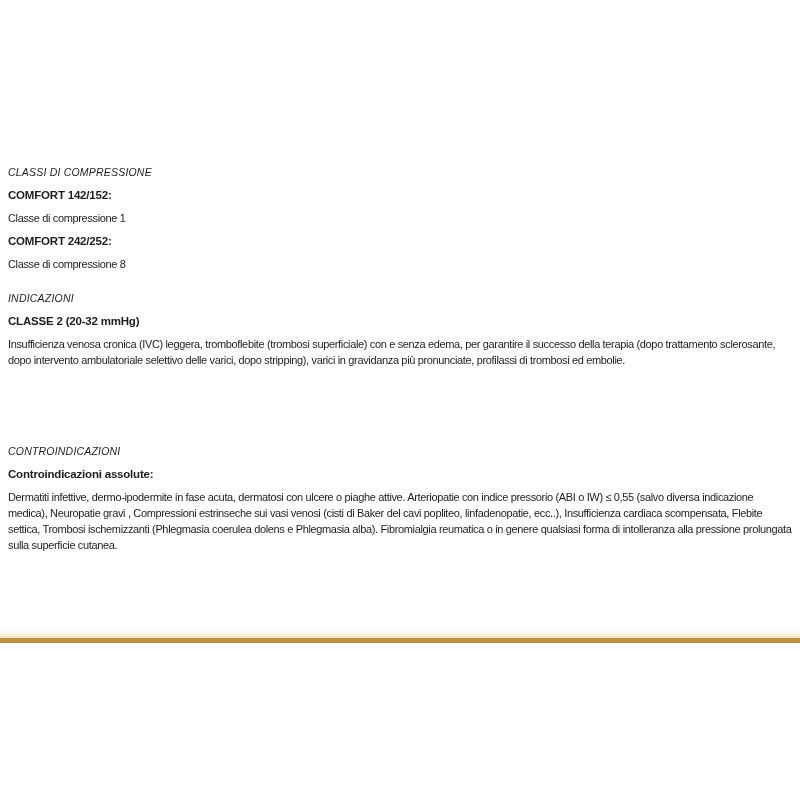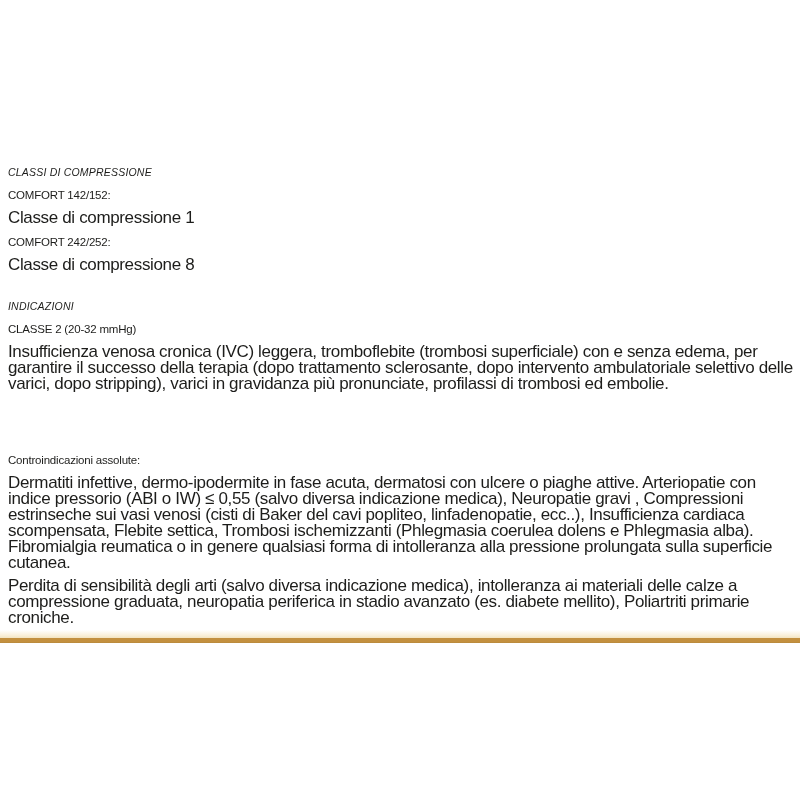--- a/index.html
+++ b/index.html
@@ -19,40 +19,40 @@
     background: #ffffff;
   }
   .content {
     position: absolute;
     left: 8px;
     top: 165px;
     width: 786px;
   }
   .doc-section { position: absolute; left: 0; width: 786px; }
   .sec-classes { top: 0; }
-  .sec-indications { top: 134px; }
+  .sec-indications { top: 126px; }
   .sec-contra { top: 279px; }
 
   .section-label {
     font-style: italic;
     font-size: 10.5px;
     letter-spacing: 0.2px;
     margin: 0 0 9px 0;
     line-height: 14px;
     color: #1d1d1b;
   }
   .item-heading {
-    font-weight: normal;
+    font-weight: bold;
     font-size: 11.5px;
     letter-spacing: -0.2px;
     line-height: 14px;
-    margin: 9px 0 8px 0;
+    margin: 3px 0 8px 0;
   }
   .item-text {
-    font-size: 17px;
+    font-size: 11px;
     letter-spacing: -0.35px;
     line-height: 16px;
     margin: 0 0 7px 0;
   }
   .sec-classes .item-text { margin-bottom: 8px; }
   .heading-relative { margin-top: 14px; }
 
   .gold-bar {
     position: absolute;
     left: 0;
@@ -85,22 +85,22 @@
       <p class="item-text">Classe di compressione 8</p>
     </div>
 
     <div class="doc-section sec-indications">
       <p class="section-label">INDICAZIONI</p>
       <p class="item-heading">CLASSE 2 (20-32 mmHg)</p>
       <p class="item-text">Insufficienza venosa cronica (IVC) leggera, tromboflebite (trombosi superficiale) con e senza edema, per garantire il successo della terapia (dopo trattamento sclerosante, dopo intervento ambulatoriale selettivo delle varici, dopo stripping), varici in gravidanza più pronunciate, profilassi di trombosi ed embolie.</p>
     </div>
 
     <div class="doc-section sec-contra">
+      <p class="section-label">CONTROINDICAZIONI</p>
       <p class="item-heading">Controindicazioni assolute:</p>
       <p class="item-text">Dermatiti infettive, dermo-ipodermite in fase acuta, dermatosi con ulcere o piaghe attive. Arteriopatie con indice pressorio (ABI o IW) ≤ 0,55 (salvo diversa indicazione medica), Neuropatie gravi , Compressioni estrinseche sui vasi venosi (cisti di Baker del cavi popliteo, linfadenopatie, ecc..), Insufficienza cardiaca scompensata, Flebite settica, Trombosi ischemizzanti (Phlegmasia coerulea dolens e Phlegmasia alba). Fibromialgia reumatica o in genere qualsiasi forma di intolleranza alla pressione prolungata sulla superficie cutanea.</p>
-      <p class="item-text">Perdita di sensibilità degli arti (salvo diversa indicazione medica), intolleranza ai materiali delle calze a compressione graduata, neuropatia periferica in stadio avanzato (es. diabete mellito), Poliartriti primarie croniche.</p>
     </div>
 
   </div>
 
   <div class="gold-bar"></div>
 
 </div>
 
 </body></html>

